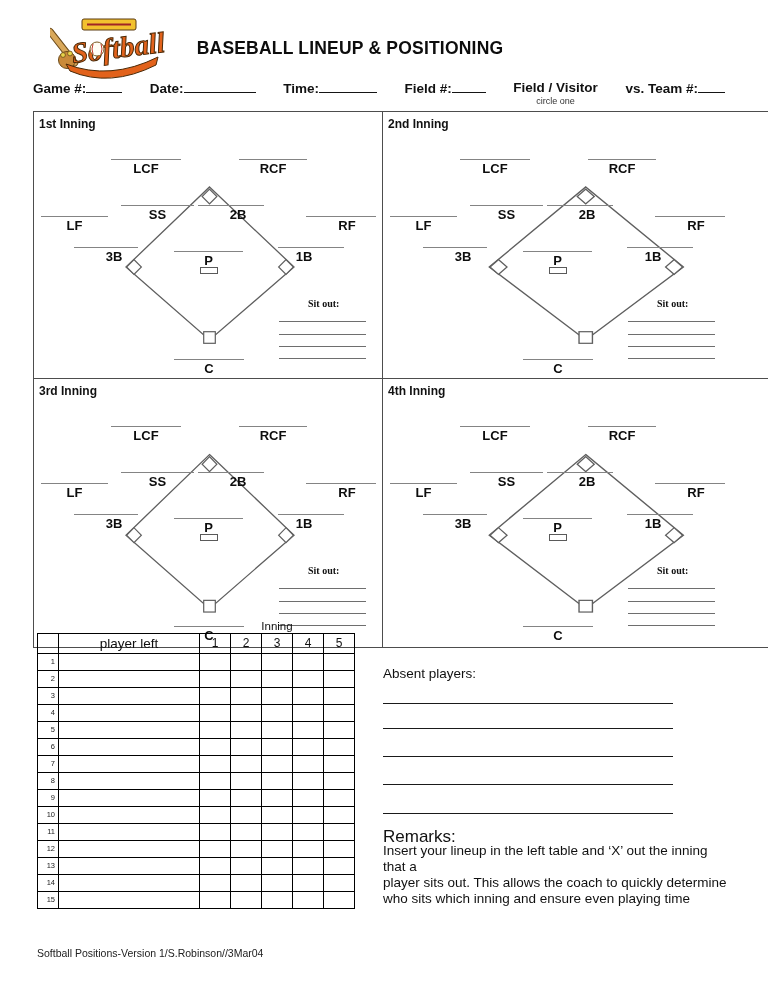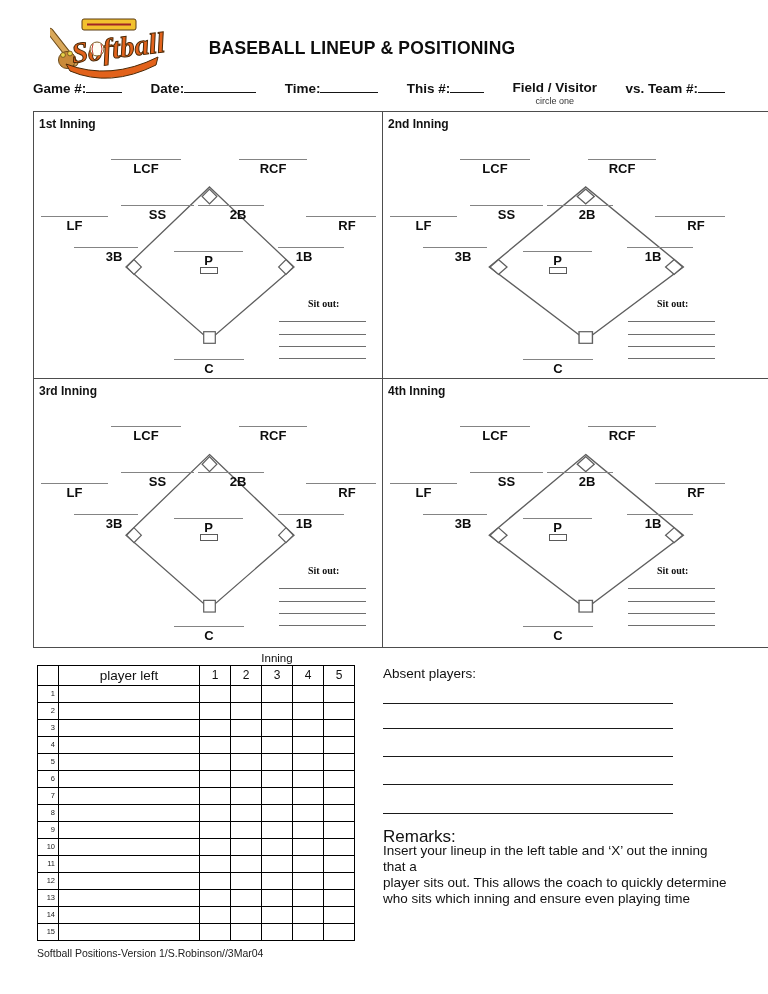--- a/index.html
+++ b/index.html
@@ -5,21 +5,21 @@
   html,body{margin:0;padding:0;}
   body{
     width:768px;height:994px;position:relative;background:#ffffff;
     font-family:"Liberation Sans",sans-serif;color:#111;
     -webkit-font-smoothing:antialiased;overflow:hidden;
   }
   
   .logo{position:absolute;left:50px;top:14px;width:115px;height:74px;}
   .page-title{
     position:absolute;left:0;top:38px;width:700px;text-align:center;
-    font-size:17.5px;font-weight:bold;letter-spacing:.2px;color:#0d0d0d;padding-left:12px;
+    font-size:17.5px;font-weight:bold;letter-spacing:.2px;color:#0d0d0d;
   }
   .fields-row{
     position:absolute;left:33px;top:80px;width:692px;
     display:flex;justify-content:space-between;align-items:flex-start;
     font-size:13.5px;font-weight:bold;white-space:nowrap;
   }
   .field-item{display:flex;align-items:baseline;}
   .blank{display:inline-block;height:12px;border-bottom:1.7px solid #151515;}
   .b-game{width:36px}.b-date{width:72px}.b-time{width:58px}.b-field{width:34px}.b-team{width:27px}
   .hv-stack{display:flex;flex-direction:column;align-items:center;}
@@ -60,21 +60,21 @@
   .lbl-c{left:140px;top:250px;width:70px}
   .rubber{position:absolute;left:166px;top:155px;width:16px;height:5px;border:1px solid #5a5a5a;background:#fff;}
   .sitout-label{
     position:absolute;left:274px;top:186px;
     font-family:"Liberation Serif",serif;font-weight:bold;font-size:10px;
   }
   .sitout-line{position:absolute;left:245px;width:87px;height:0;border-top:1.3px solid #6e6e6e;}
   .so1{top:209px}.so2{top:222px}.so3{top:234px}.so4{top:246px}
   
   .lineup{
-    position:absolute;left:37px;top:651px;width:317px;
+    position:absolute;left:37px;top:619px;width:317px;
     border-collapse:collapse;table-layout:fixed;padding-left:13px;
   }
   .lineup td{border:1px solid #000;padding:0;box-sizing:border-box;}
   .lineup tr.hdr td{height:20px;text-align:center;font-size:13.5px;vertical-align:middle;}
   .lineup tr.hdr td.num-hdr{font-size:12px;}
   .lineup tr.body-row td{height:17px;}
   .lineup td.rownum{font-size:7.5px;text-align:right;padding-right:3px;color:#222;vertical-align:middle;}
   .lineup tr.inning-row td{border:none;height:14px;}
   .lineup td.corner-spacer{border:none;border-left:1px solid #000;}
   .lineup td.inning-span{border:1px solid #000;text-align:center;font-size:11.5px;vertical-align:middle;}
@@ -127,21 +127,21 @@
   </span>
   <span class="field-item">
     <span>Date:</span>
     <span class="blank b-date"></span>
   </span>
   <span class="field-item">
     <span>Time:</span>
     <span class="blank b-time"></span>
   </span>
   <span class="field-item">
-    <span>This #:</span>
+    <span>Field #:</span>
     <span class="blank b-field"></span>
   </span>
   <span class="hv-stack">
     <span>Field / Visitor</span>
     <span class="circle-one">circle one</span>
   </span>
   <span class="field-item">
     <span>vs. Team #:</span>
     <span class="blank b-team"></span>
   </span>

